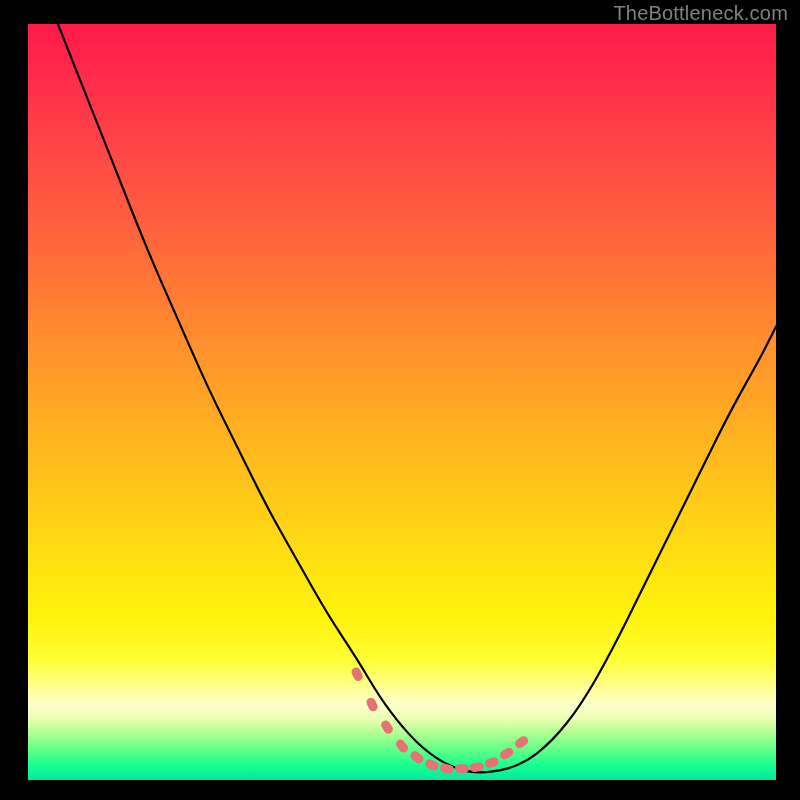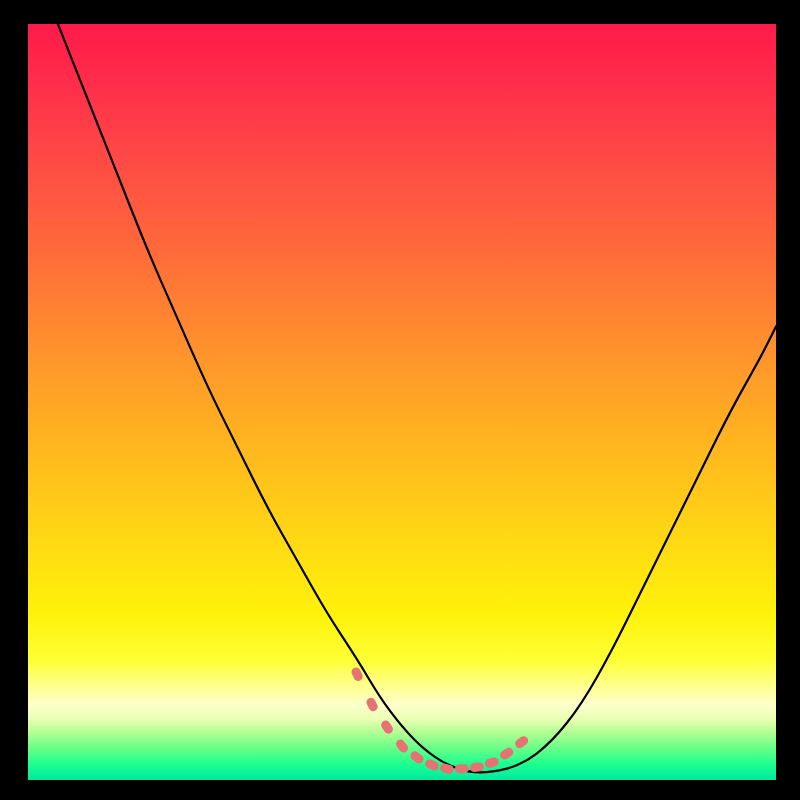--- a/index.html
+++ b/index.html
@@ -80,13 +80,14 @@
           <rect x="411.88000000000005" y="740.16" width="14" height="9" rx="4.5" ry="4.5" fill="#e57373" transform="rotate(14.180338177054635 418.88000000000005 744.66)"></rect>
           <rect x="426.84" y="740.16" width="14" height="9" rx="4.5" ry="4.5" fill="#e57373" transform="rotate(0 433.84 744.66)"></rect>
           <rect x="441.8" y="738.648" width="14" height="9" rx="4.5" ry="4.5" fill="#e57373" transform="rotate(-5.771258877455767 448.8 743.148)"></rect>
           <rect x="456.76" y="734.112" width="14" height="9" rx="4.5" ry="4.5" fill="#e57373" transform="rotate(-16.867752486483603 463.76 738.612)"></rect>
           <rect x="471.72" y="725.04" width="14" height="9" rx="4.5" ry="4.5" fill="#e57373" transform="rotate(-31.233339452588208 478.72 729.54)"></rect>
           <rect x="486.68" y="713.7" width="14" height="9" rx="4.5" ry="4.5" fill="#e57373" transform="rotate(-37.16290568352844 493.68 718.2)"></rect>
         </g>
     </svg>
   </div>
 
+  <div class="watermark">TheBottleneck.com</div>
 </div>
 
 </body></html>

